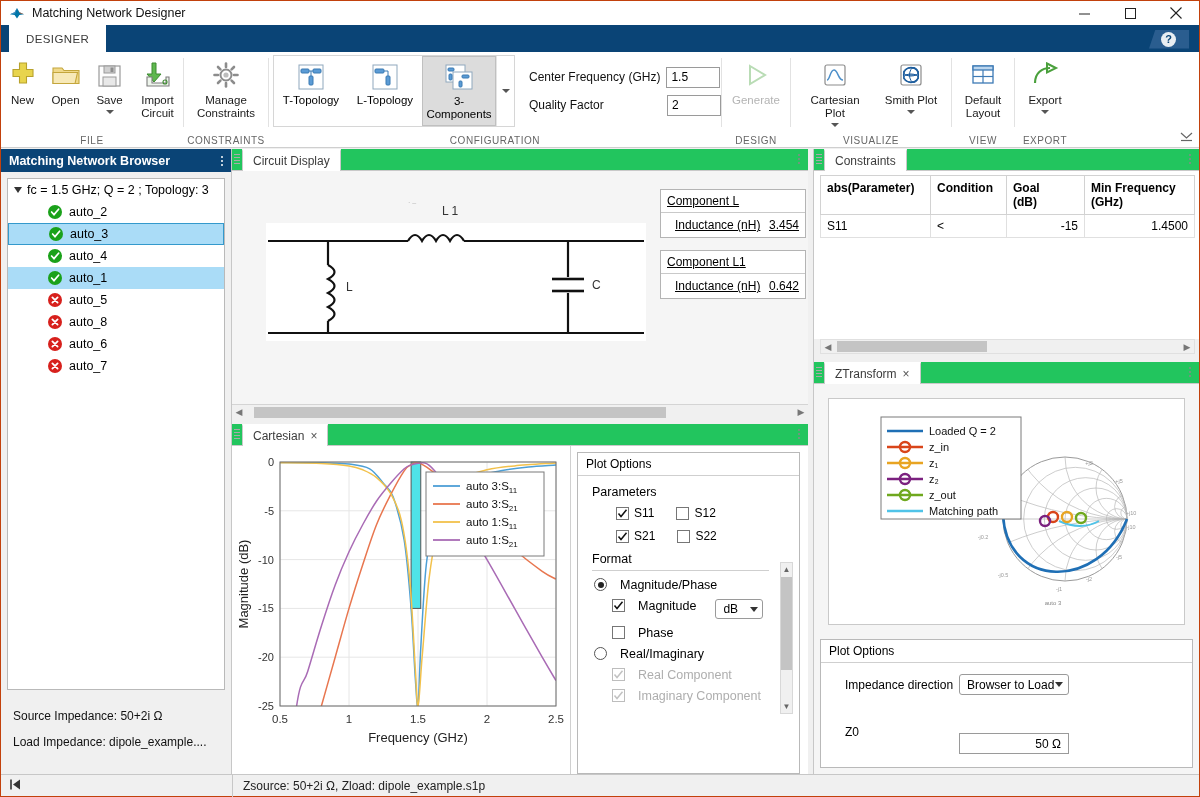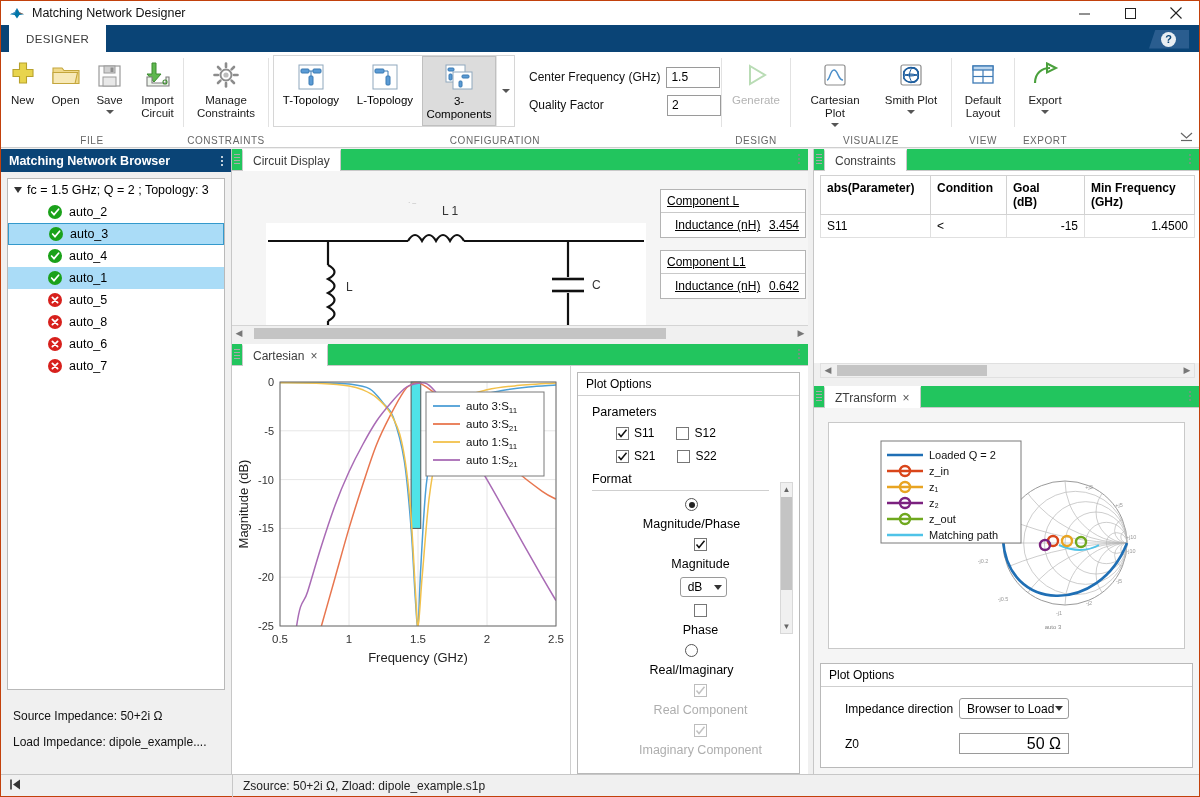--- a/index.html
+++ b/index.html
@@ -173,22 +173,22 @@
   .cbrow { display:flex; gap:22px; margin:0 0 9px 28px; align-items:center; }
   .cb { display:flex; align-items:center; gap:5px; font-size:12px; }
   .box { width:13px;height:13px;border:1px solid #767676;background:#fff;
          display:flex;align-items:center;justify-content:center; flex:0 0 auto;}
   .box.dim { border-color:#bdbdbd; }
   .box svg { display:block; }
   .radio { width:13px;height:13px;border:1px solid #555;border-radius:50%;
            background:#fff; display:flex;align-items:center;justify-content:center;
            flex:0 0 auto; }
   .radio i { width:6px;height:6px;border-radius:50%;background:#222;display:block; }
-  .rrow { display:flex; align-items:center; gap:6px; font-size:12.5px;
-          margin:0 0 7px 6px;flex-direction:column; }
+  .rrow { display:flex; gap:13px; font-size:12.5px;
+          margin:0 0 7px 6px; }
   .indent { margin-left:24px; }
   .dimtext { color:#aeaeae; }
   .selwrap { display:inline-flex; align-items:center; border:1px solid #9a9a9a;
              border-radius:3px; background:#fff; height:20px; padding:0 4px 0 7px;
              font-size:12px; gap:12px; }
   .selwrap .cd { width:0;height:0;border-left:4px solid transparent;
                  border-right:4px solid transparent;border-top:5px solid #333; }
   .vscroll { position:absolute; right:6px; top:86px; width:13px; height:152px;
              background:#f0f0f0; border:1px solid #d8d8d8; }
   .vscroll .vthumb { position:absolute; left:0; top:14px; width:11px; height:93px;
@@ -198,21 +198,21 @@
                  color:#666; font-size:8px; }
 
   
   .smith-wrap { flex:1; background:#fff; margin:14px; border:1px solid #c9c9c9;
                 position:relative; }
   .zopts { margin:0 6px 6px; border:1px solid #b9b9b9; background:#fff; }
   .zrow { display:flex; align-items:center; padding:4px 10px; font-size:12px; }
   .zrow .zl { width:128px; padding-left:14px; }
   .znum { width:110px; height:21px; border:1px solid #9a9a9a; background:#fff;
           display:flex; align-items:center; justify-content:flex-end;
-          padding-right:7px; font-size:16px; }
+          padding-right:7px; font-size:12px;margin-top:24px; }
   .zsel { width:110px; height:21px; border:1px solid #9a9a9a; border-radius:3px;
           background:#fff; display:flex; align-items:center;
           justify-content:space-between; padding:0 5px 0 7px; font-size:12px; }
 
   
   .statusbar { position:absolute; left:0; bottom:0; width:1198px; height:22px;
                background:#f0f0f0; border-top:1px solid #c7c7c7; display:flex;
                align-items:center; font-size:12px; }
   .sb-left { width:232px; padding-left:8px; color:#3c3c3c;
              border-right:1px solid #c7c7c7; height:22px; display:flex;

